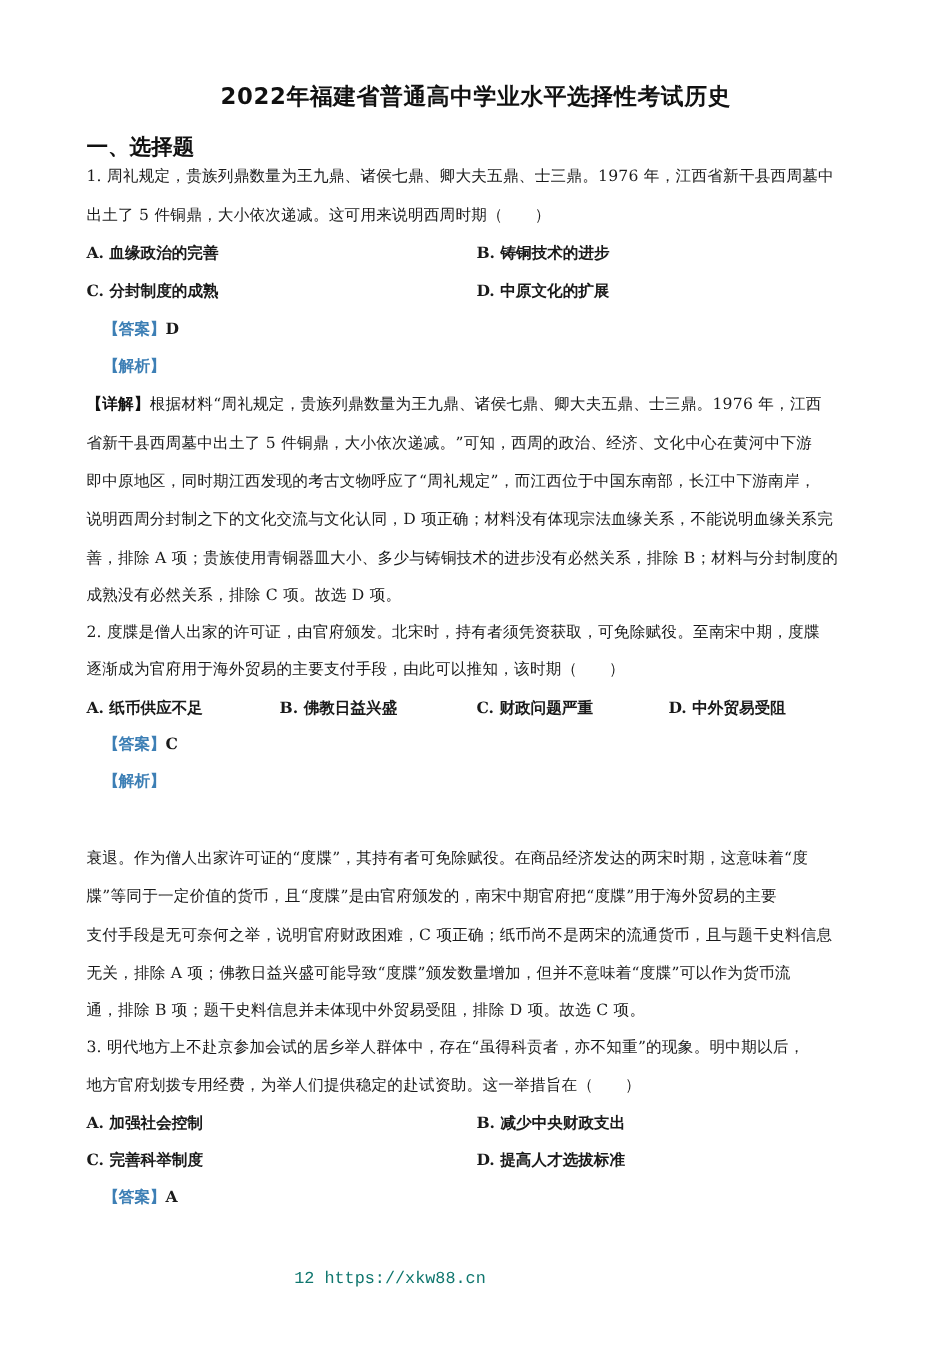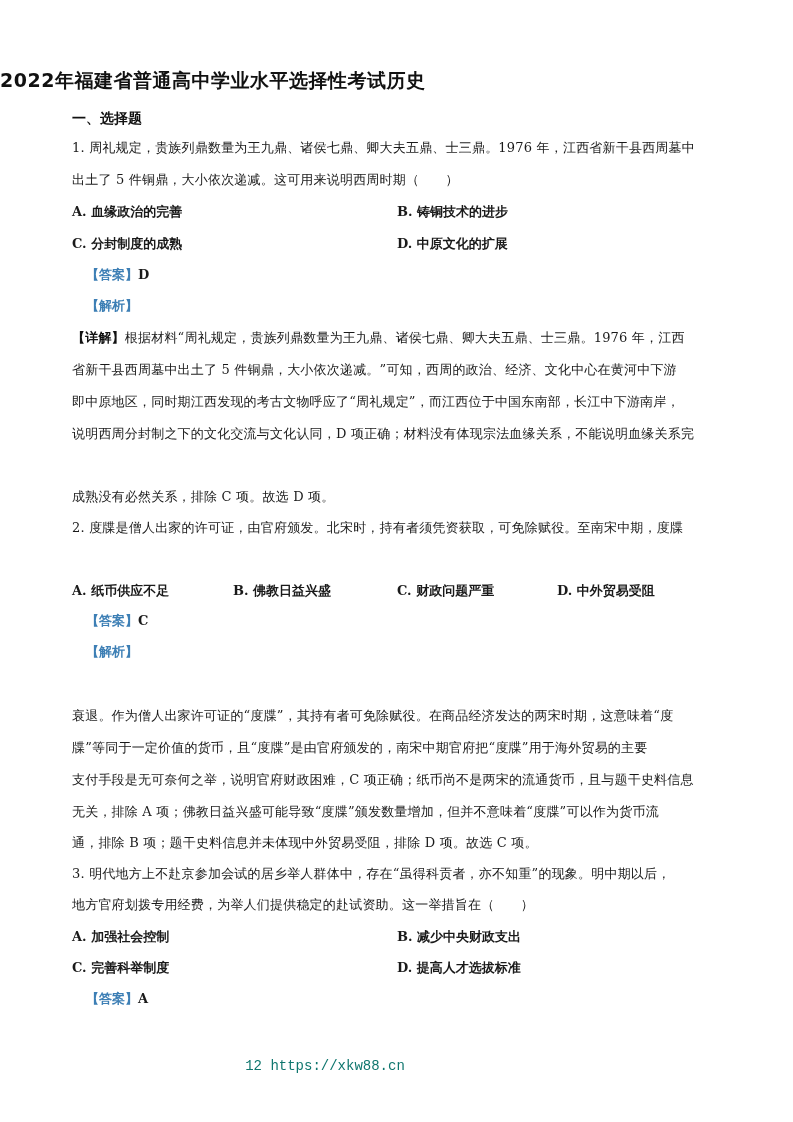--- a/index.html
+++ b/index.html
@@ -1,23 +1,23 @@
 <!DOCTYPE html>
 <html><head>
 <meta charset="utf-8">
 <style>
   html, body { margin: 0; padding: 0; background: #ffffff; }
   body { width: 793px; height: 1122px; position: relative; overflow: hidden;
          font-family: "DejaVu Serif", "Liberation Serif", serif; color: #1a1a1a; }
   .page { position: absolute; left: 0; top: 0; width: 793px; height: 1122px; }
-  .title { position: absolute; left: 0; width: 793px; top: 68px; text-align: left;
+  .title { position: absolute; left: 0; width: 793px; top: 68px; text-align: center;
            font-family: "DejaVu Sans", "Liberation Sans", sans-serif; font-weight: bold;
            font-size: 19px; letter-spacing: 0.5px; color: #111; }
   .section { position: absolute; left: 72px; top: 110px; font-weight: bold;
-             font-family: Liberation Sans, sans-serif; font-size: 14px; color: #111; }
+             font-family: Liberation Sans, sans-serif; font-size: 18px; color: #111; }
   .line { position: absolute; left: 72px; width: 650px; font-size: 13px; line-height: 18px;
           white-space: nowrap; letter-spacing: 0.2px; }
   .opt { position: absolute; font-size: 13px; line-height: 18px; white-space: nowrap; font-weight: bold; }
   .label { color: #3d7fb5; margin-left: 14px; }
   .ans-val { color: #1a1a1a; }
   .bold-label { font-weight: bold; color: #111; text-align: right; }
   .footer { position: absolute; left: 0; width: 650px; top: 1058px; text-align: center;
             font-family: Liberation Mono, monospace; font-size: 14px; color: #0f766e; }
 </style>
 </head>
@@ -35,23 +35,25 @@
   <div class="opt" style="left:72px;top:235px">C. 分封制度的成熟</div>
   <div class="opt" style="left:397px;top:235px">D. 中原文化的扩展</div>
   <div class="opt" style="left:72px;top:266px">
     <span class="label">【答案】</span><span class="ans-val">D</span>
   </div>
   <div class="opt label" style="left:72px;top:297px">【解析】</div>
   <div class="line" style="top:329px"><span class="bold-label">【详解】</span><span>根据材料“周礼规定，贵族列鼎数量为王九鼎、诸侯七鼎、卿大夫五鼎、士三鼎。1976 年，江西</span></div>
   <div class="line" style="top:361px">省新干县西周墓中出土了 5 件铜鼎，大小依次递减。”可知，西周的政治、经济、文化中心在黄河中下游</div>
   <div class="line" style="top:393px">即中原地区，同时期江西发现的考古文物呼应了“周礼规定”，而江西位于中国东南部，长江中下游南岸，</div>
   <div class="line" style="top:425px">说明西周分封制之下的文化交流与文化认同，D 项正确；材料没有体现宗法血缘关系，不能说明血缘关系完</div>
+  <div class="line" style="top:457px">善，排除 A 项；贵族使用青铜器皿大小、多少与铸铜技术的进步没有必然关系，排除 B；材料与分封制度的</div>
   <div class="line" style="top:488px">成熟没有必然关系，排除 C 项。故选 D 项。</div>
 
   <div class="line" style="top:519px">2. 度牒是僧人出家的许可证，由官府颁发。北宋时，持有者须凭资获取，可免除赋役。至南宋中期，度牒</div>
+  <div class="line" style="top:550px">逐渐成为官府用于海外贸易的主要支付手段，由此可以推知，该时期（　　）</div>
   <div class="opt" style="left:72px;top:582px">A. 纸币供应不足</div>
   <div class="opt" style="left:233px;top:582px">B. 佛教日益兴盛</div>
   <div class="opt" style="left:397px;top:582px">C. 财政问题严重</div>
   <div class="opt" style="left:557px;top:582px">D. 中外贸易受阻</div>
   <div class="opt" style="left:72px;top:612px">
     <span class="label">【答案】</span><span class="ans-val">C</span>
   </div>
   <div class="opt label" style="left:72px;top:643px">【解析】</div>
   <div class="line" style="top:707px">衰退。作为僧人出家许可证的“度牒”，其持有者可免除赋役。在商品经济发达的两宋时期，这意味着“度</div>
   <div class="line" style="top:739px">牒”等同于一定价值的货币，且“度牒”是由官府颁发的，南宋中期官府把“度牒”用于海外贸易的主要</div>

